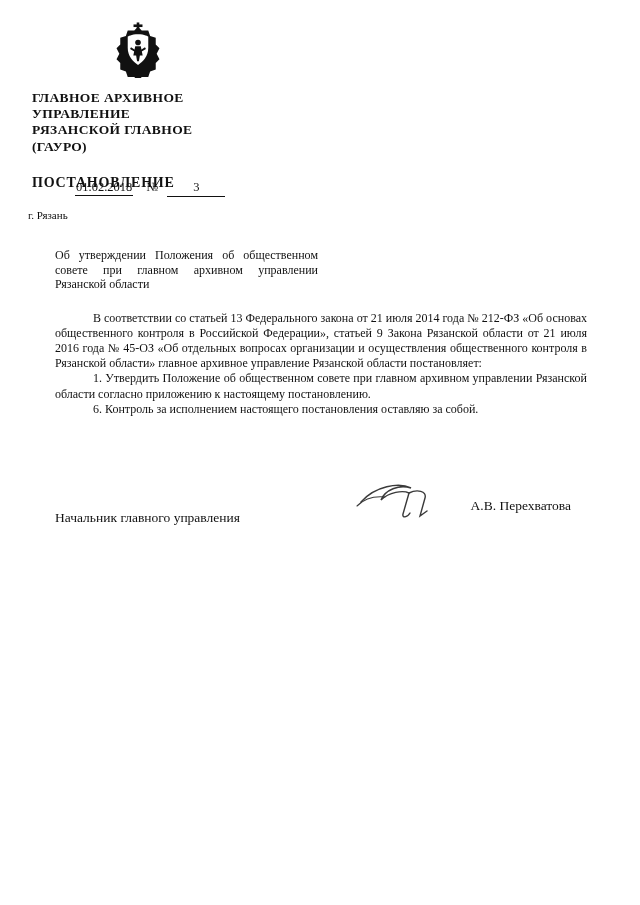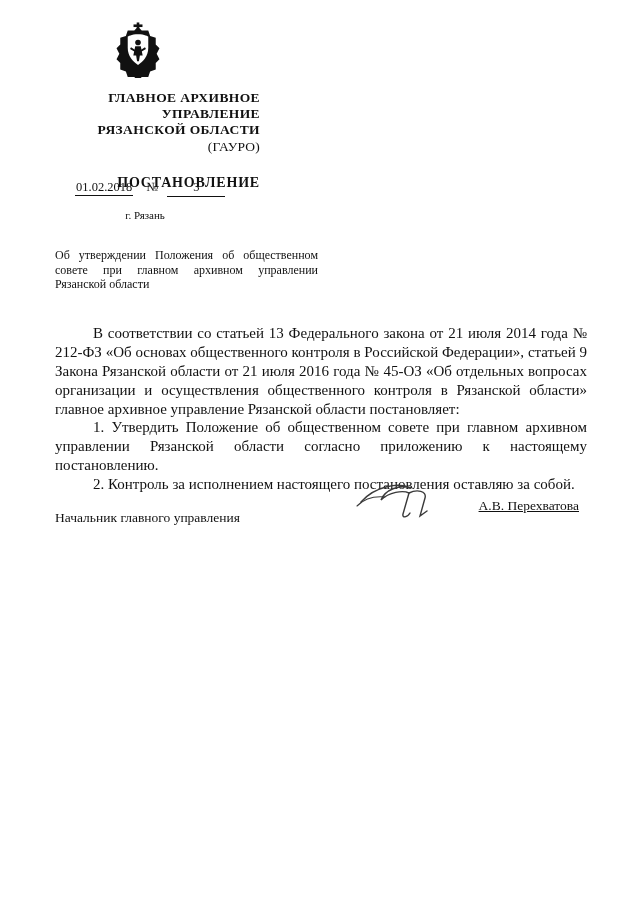--- a/index.html
+++ b/index.html
@@ -16,32 +16,32 @@
   }
   .emblem {
     position: absolute;
     left: 110px;
     top: 22px;
     width: 56px;
     height: 56px;
   }
   .org-header {
     position: absolute;
-    left: 26px;
+    left: 32px;
     top: 90px;
     width: 234px;
-    text-align: right;
+    text-align: left;
     font-weight: bold;
     font-size: 13.5px;
     line-height: 1.18;
     letter-spacing: 0.4px;
   }
   .org-line { white-space: nowrap; }
   .org-abbr {
-    font-weight: normal;
+    font-weight: bold;
     letter-spacing: 0.2px;
     margin-top: 1px;
   }
   .doc-type {
     margin-top: 20px;
     font-size: 14px;
     letter-spacing: 0.8px;
   }
   .date-row {
     position: absolute;
@@ -62,51 +62,51 @@
     border-bottom: 1px solid #111;
     text-align: center;
     margin-left: 6px;
     padding-bottom: 1px;
   }
   .place {
     position: absolute;
     left: 28px;
     top: 209px;
     width: 234px;
-    text-align: center;
+    text-align: left;
     font-size: 11px;
   }
   .subject {
     position: absolute;
     left: 55px;
     top: 248px;
     width: 263px;
     font-size: 12px;
     line-height: 1.22;
     text-align: justify;
   }
   .body-text {
     position: absolute;
     left: 55px;
-    top: 324px;
+    top: 311px;
     width: 532px;
-    font-size: 15px;
+    font-size: 12px;
     line-height: 1.26;
     text-align: justify;
   }
   .body-text p { text-indent: 38px; }
   .signature-row {
     position: absolute;
     left: 55px;
     top: 494px;
     width: 532px;
     font-size: 13.5px;
   }
   .sig-position { position: absolute; left: 0; top: 4px; white-space: nowrap; margin-top: 12px; }
-  .sig-name { position: absolute; right: 8px; top: 4px; white-space: nowrap; text-decoration: underline; }
+  .sig-name { position: absolute; right: 16px; top: 4px; white-space: nowrap; }
   .sig-mark {
     position: absolute;
     left: 300px;
     top: -14px;
     width: 84px;
     height: 44px;
   }
 </style>
 </head>
 <body>
@@ -119,39 +119,39 @@
     <path d="M30 5 l4 4 h7 l2 6 6 2 v7 l4 4 -3 6 3 6 -4 4 v7 l-6 2 -2 6 h-7 l-4 4 -4 -4 h-7 l-2 -6 -6 -2 v-7 l-4 -4 3 -6 -3 -6 4 -4 v-7 l6 -2 2 -6 h7 z" fill="#111"></path>
     <path d="M30 13 c7 0 11 2.5 11 2.5 v12 c0 9 -5.5 14.5 -11 18.5 -5.5 -4 -11 -9.5 -11 -18.5 v-12 c0 0 4 -2.5 11 -2.5 z" fill="#fff"></path>
     <circle cx="30" cy="22" r="3" fill="#111"></circle>
     <path d="M27 26 h6 l2 10 h-3 l-1 6 h-2 l-1 -6 h-3 z" fill="#111"></path>
     <path d="M22 28 l5 3 M38 28 l-5 3" stroke="#111" stroke-width="2" fill="none"></path>
   </svg>
 
   <div class="org-header">
     <div class="org-line">ГЛАВНОЕ АРХИВНОЕ</div>
     <div class="org-line">УПРАВЛЕНИЕ</div>
-    <div class="org-line">РЯЗАНСКОЙ ОБЛАСТИ</div>
+    <div class="org-line">РЯЗАНСКОЙ ГЛАВНОЕ</div>
     <div class="org-abbr">(ГАУРО)</div>
     <div class="doc-type">ПОСТАНОВЛЕНИЕ</div>
   </div>
 
   <div class="date-row">
     <span class="date-value">01.02.2018</span>
     <span class="num-sign">№</span>
     <span class="num-blank">3</span>
   </div>
 
   <div class="place">г. Рязань</div>
 
   <div class="subject">Об утверждении Положения об общественном совете при главном архивном управлении Рязанской области</div>
 
   <div class="body-text">
     <p>В соответствии со статьей 13 Федерального закона от 21 июля 2014 года № 212-ФЗ «Об основах общественного контроля в Российской Федерации», статьей 9 Закона Рязанской области от 21 июля 2016 года № 45-ОЗ «Об отдельных вопросах организации и осуществления общественного контроля в Рязанской области» главное архивное управление Рязанской области постановляет:</p>
     <p>1. Утвердить Положение об общественном совете при главном архивном управлении Рязанской области согласно приложению к настоящему постановлению.</p>
-    <p>2. Контроль за  исполнением настоящего постановления оставляю за собой.</p>
+    <p>6. Контроль за  исполнением настоящего постановления оставляю за собой.</p>
   </div>
 
   <div class="signature-row">
     <span class="sig-position">Начальник главного управления</span>
     <svg class="sig-mark" viewBox="0 0 84 44" aria-hidden="true">
       <path d="M6 22 C20 6 44 2 56 8 C44 4 30 10 26 20 C34 12 48 10 54 13 L48 34 C47 38 52 38 55 33" stroke="#3a3a3a" stroke-width="1.4" fill="none" stroke-linecap="round"></path>
       <path d="M54 13 C62 9 72 11 70 18 L65 36 L72 31" stroke="#3a3a3a" stroke-width="1.4" fill="none" stroke-linecap="round"></path>
       <path d="M2 26 C10 18 20 16 30 17" stroke="#3a3a3a" stroke-width="1.1" fill="none" stroke-linecap="round"></path>
     </svg>
     <span class="sig-name">А.В. Перехватова</span>

